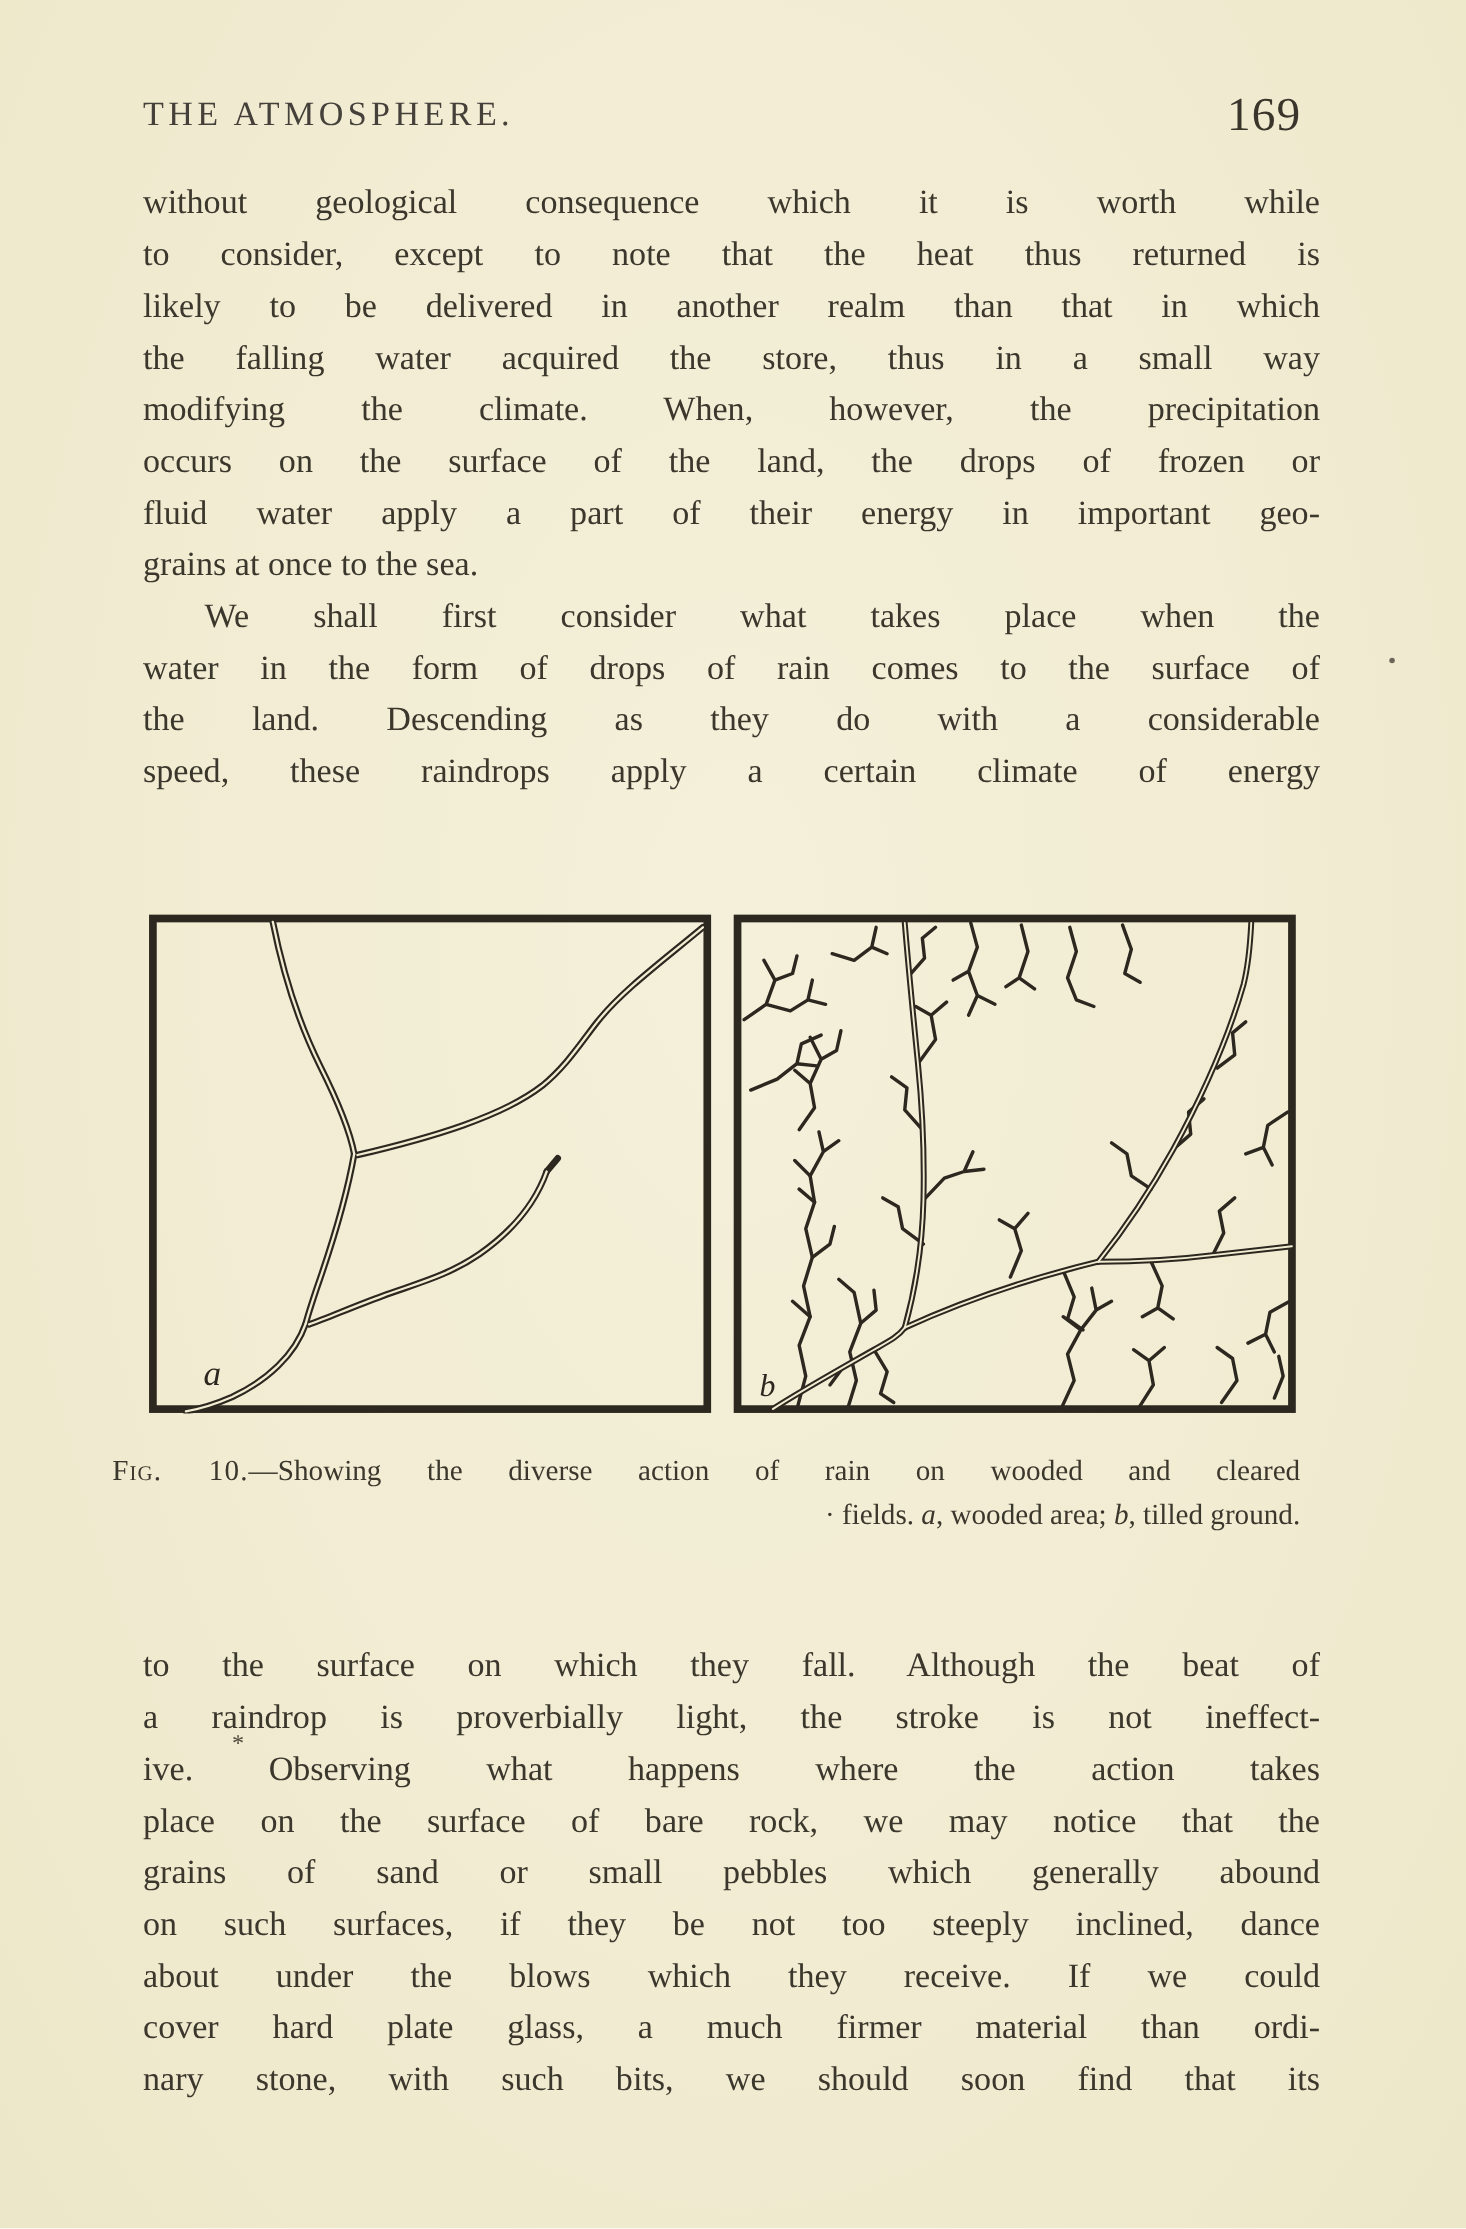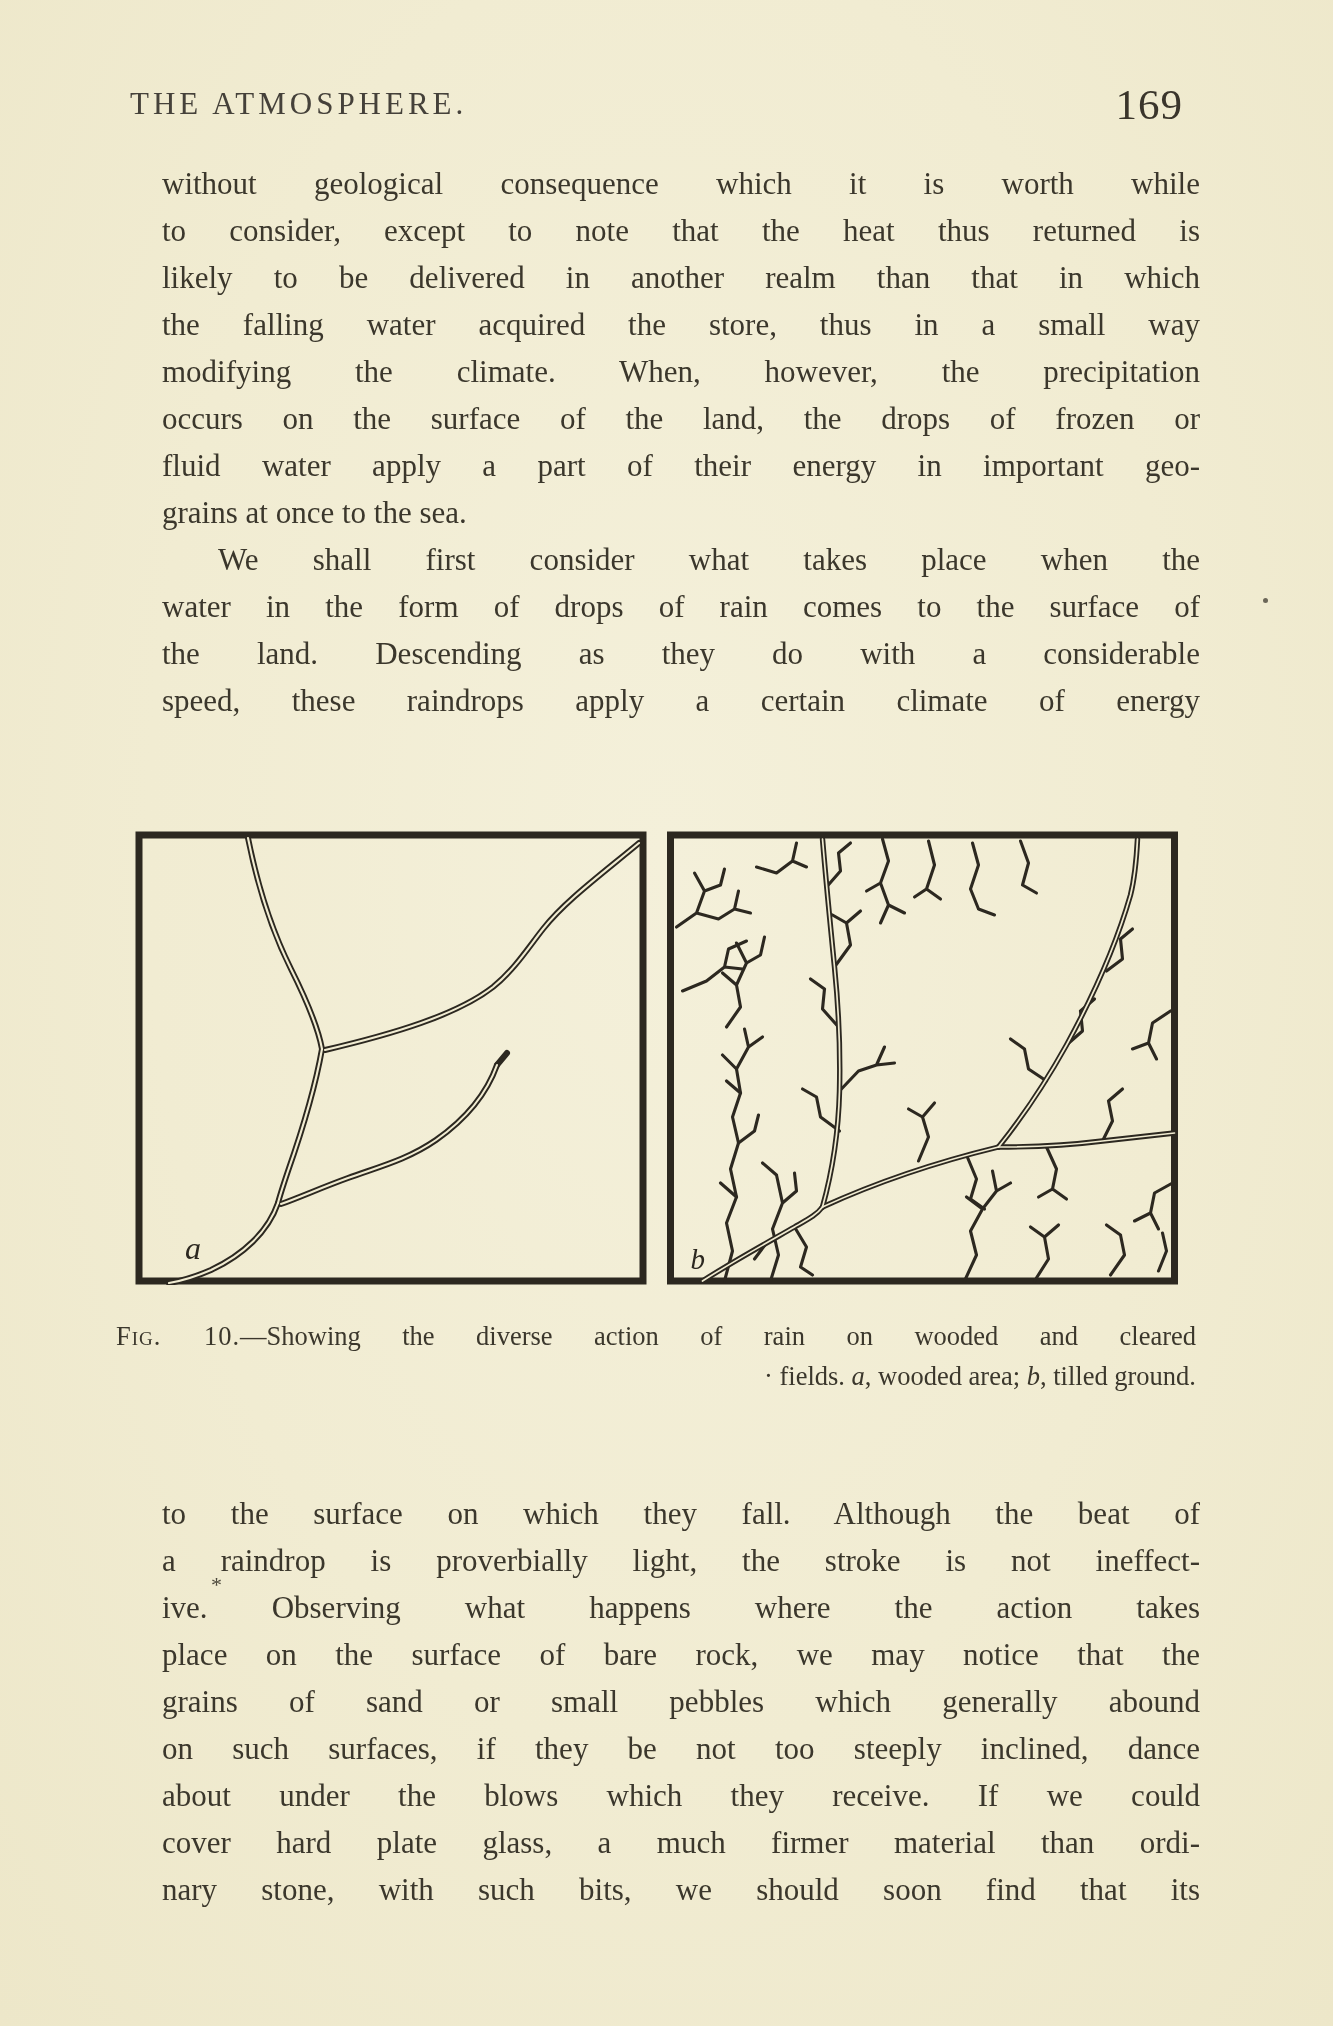--- a/index.html
+++ b/index.html
@@ -21,30 +21,29 @@
     font-size:43px;color:#3a352b;letter-spacing:1px;
   }
   .textblock{position:absolute;left:130px;width:1070px;}
   .tb1{top:160px;}
   .tb3{top:1490px;}
   .ln{
     height:47px;line-height:47px;font-size:31px;
     text-align:justify;text-align-last:justify;
     white-space:normal;overflow:hidden;
     color:#3b372c;
-    margin-left:32px;
   }
   .ln.short{text-align-last:left;}
   .ln.indent{text-indent:56px;}
   .figure{position:absolute;top:831px;height:454px;}
   .fig-a{left:135px;width:512px;}
   .fig-b{left:665px;width:515px;}
   .figure svg{display:block;width:100%;height:100%;}
   .caption{
-    position:absolute;left:116px;top:1316px;width:1080px;
+    position:absolute;left:102px;top:1316px;width:1080px;
     font-size:26.5px;color:#3b372c;
   }
   .cap-l1{height:40px;line-height:40px;text-align:justify;text-align-last:justify;overflow:hidden;}
   .cap-l2{height:40px;line-height:40px;text-align:right;}
   .smallcaps{font-variant:small-caps;letter-spacing:1px;}
   .it{font-style:italic;}
   .margin-dot{
     position:absolute;left:1263px;top:598px;width:5px;height:5px;
     border-radius:50%;background:#4a453a;opacity:.8;
   }

